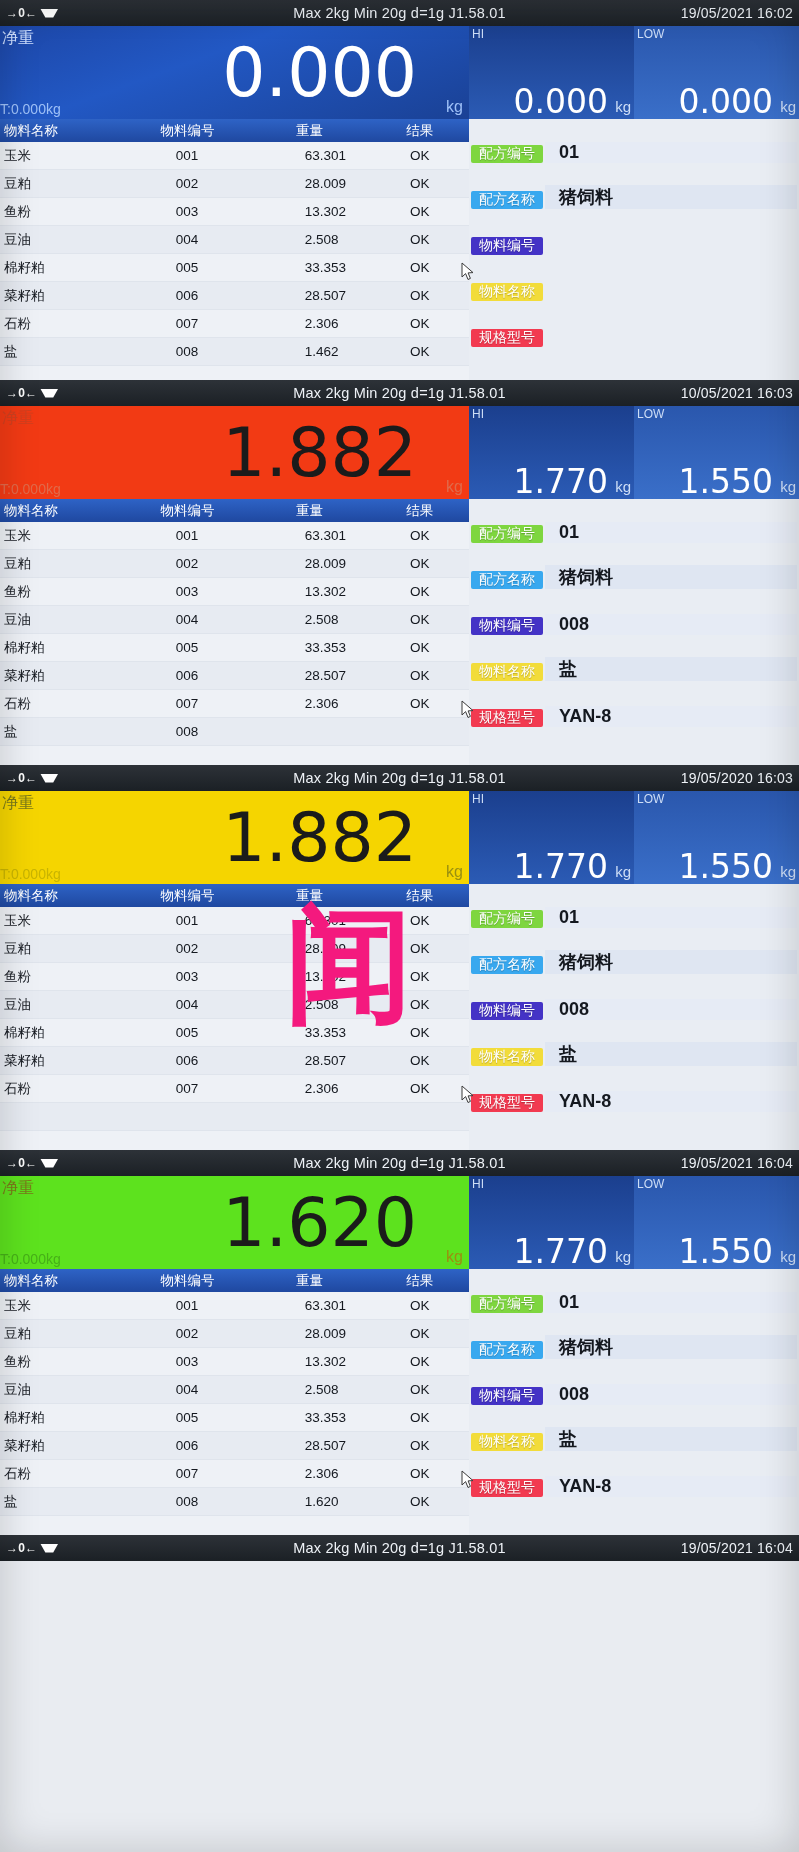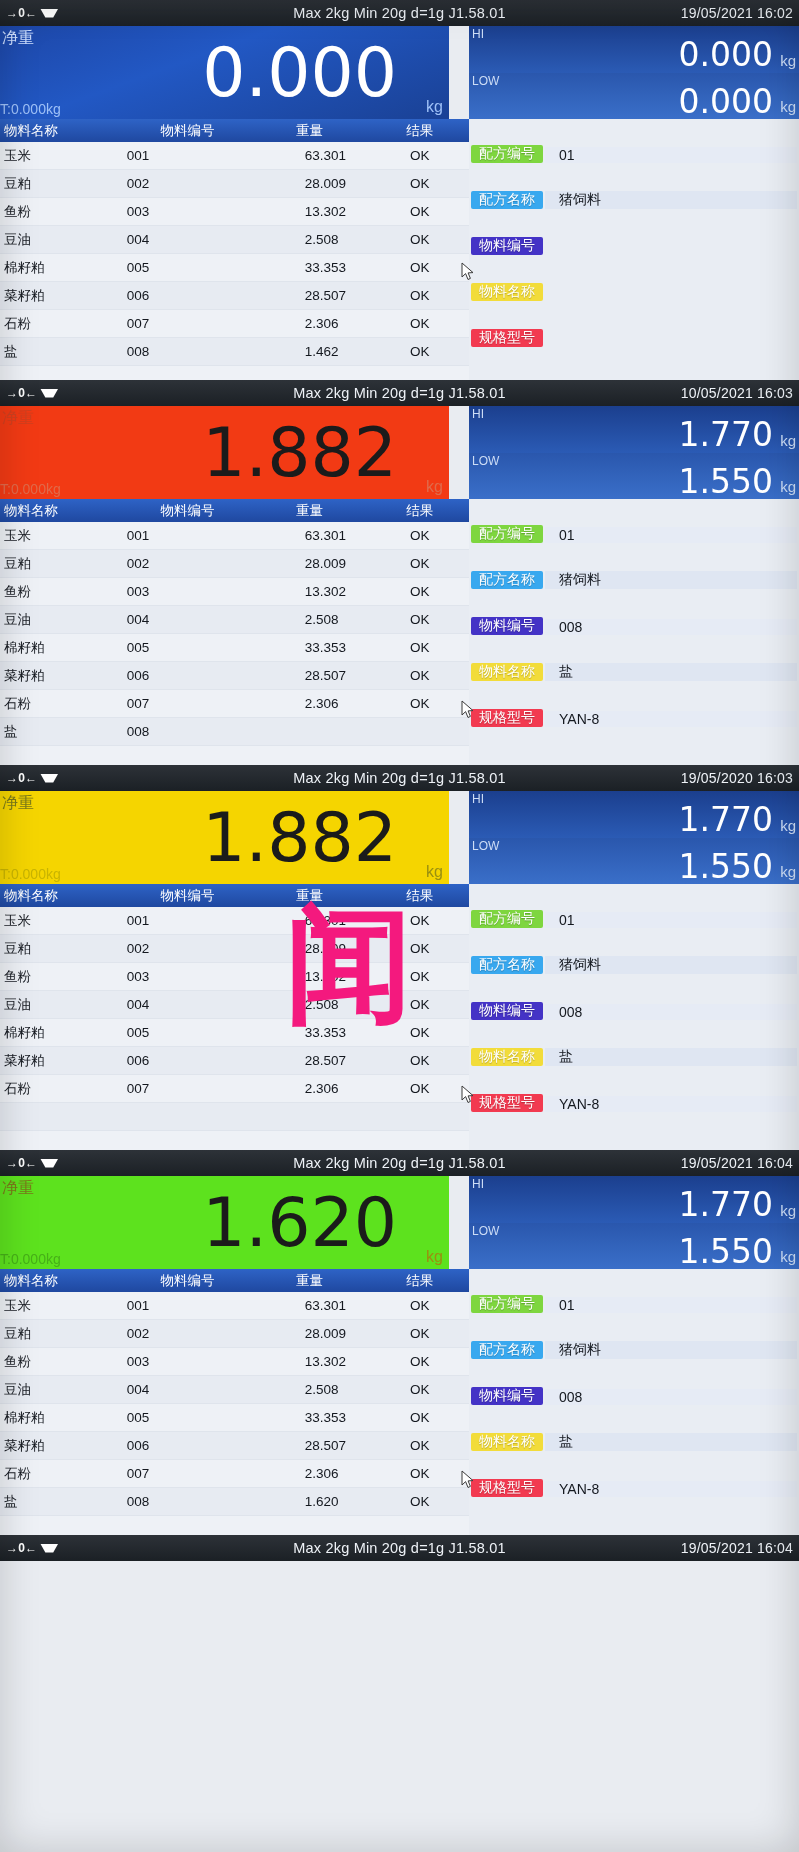--- a/index.html
+++ b/index.html
@@ -40,21 +40,21 @@
   .bigval.red .tarelabel{color:#e06a4a;}
   .bigval.yellow .tarelabel{color:#c9b400;}
   .bigval.green .tarelabel{color:#46b018;}
   .bigval .num{position:absolute;right:52px;top:50%;transform:translateY(-50%);
     font-size:68px;line-height:1;font-weight:400;color:#fff;font-family:"DejaVu Sans",sans-serif;}
   .bigval.red .num,.bigval.yellow .num,.bigval.green .num{color:#1b1b1b;}
   .bigval .unit{position:absolute;right:6px;bottom:3px;font-size:16px;color:#9ec0f7;}
   .bigval.red .unit{color:#e06a4a;}
   .bigval.yellow .unit,.bigval.green .unit{color:#9a9010;}
 
-  .limits{flex:0 0 330px;display:flex;flex-direction:column;margin-left:20px;}
+  .limits{flex:0 0 330px;display:flex;flex-direction:row;}
   .lim{flex:1 1 50%;position:relative;}
   .lim.hi{background:linear-gradient(180deg,#1b3f8e,#2b5bb5);}
   .lim.low{background:linear-gradient(180deg,#2a57ad,#3a6fc9);}
   .lim .tag{position:absolute;left:3px;top:1px;font-size:12px;color:#cdddf6;}
   .lim .v{position:absolute;right:26px;bottom:-1px;font-size:33px;color:#fff;line-height:1.1;
     font-family:"DejaVu Sans",sans-serif;}
   .lim .u{position:absolute;right:3px;bottom:4px;font-size:15px;color:#cdddf6;}
 
   
   .body{display:flex;height:calc(100% - 26px - 93px);}
@@ -63,31 +63,31 @@
   table.mat th{background:linear-gradient(180deg,#2e63c6,#1f48a0);color:#fff;
     font-weight:normal;font-size:13.5px;height:21px;text-align:center;}
   table.mat th.c1{text-align:left;padding-left:4px;width:27%;}
   table.mat th.c2{width:26%;}
   table.mat th.c3{width:26%;}
   table.mat th.c4{width:21%;}
   table.mat td{height:25px;border-bottom:1px solid #dfe4ec;background:#eef1f6;
     font-size:13.5px;}
   table.mat tr:nth-child(even) td{background:#e7ebf2;}
   table.mat td.c1{text-align:left;padding-left:4px;}
-  table.mat td.c2{text-align:left;padding-left:0;}
+  table.mat td.c2{text-align:center;padding-left:0;}
   table.mat td.c3{text-align:left;padding-left:12%;}
   table.mat td.c4{text-align:center;}
 
   
   .side{flex:0 0 330px;background:#e9edf3;display:flex;flex-direction:column;}
   .frow{display:flex;align-items:flex-end;height:46px;}
   .fkey{flex:0 0 72px;display:flex;align-items:center;justify-content:center;
     color:#fff;font-size:14px;margin:2px;border-radius:2px;text-shadow:0 1px 1px rgba(0,0,0,.25);}
   .fval{flex:1 1 auto;display:flex;align-items:center;padding-left:14px;
-    font-size:14px;color:#14181f;background:#dfe6f2;margin:2px 2px 2px 0;}
+    font-size:18px;color:#14181f;background:#dfe6f2;margin:2px 2px 2px 0;font-weight:bold;}
   .frow:nth-child(odd) .fval{background:#e6ebf5;}
 
   
   .cursor{position:absolute;width:14px;height:19px;z-index:30;pointer-events:none;}
 
   
   .wm{position:absolute;left:0;top:0;width:799px;height:1852px;z-index:50;pointer-events:none;}
   .wm span{position:absolute;color:#f4197e;font-weight:bold;
     font-family:"DejaVu Sans",sans-serif;white-space:nowrap;line-height:1;}
   .wm .w1{left:40px;top:575px;font-size:128px;letter-spacing:4px;}

